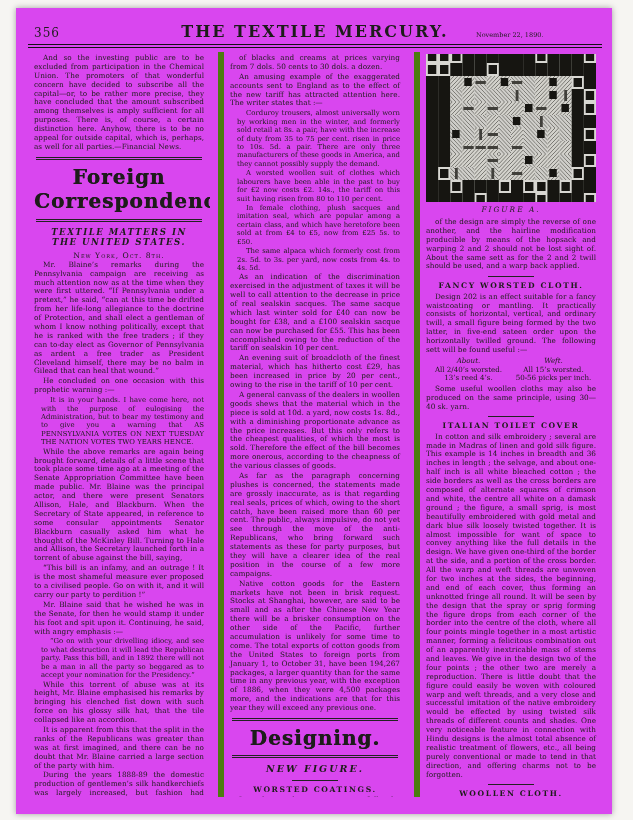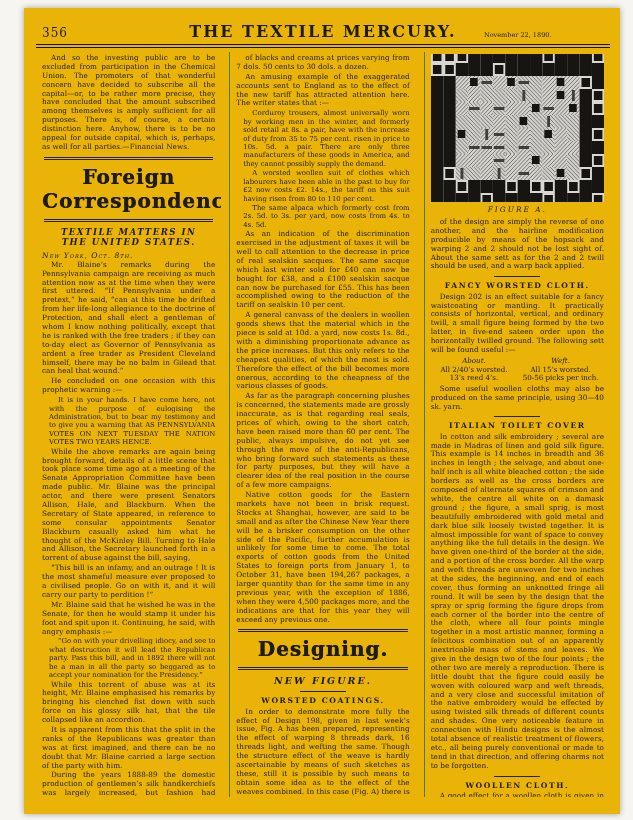--- a/index.html
+++ b/index.html
@@ -4,23 +4,23 @@
 <style>
   * { margin: 0; padding: 0; box-sizing: border-box; }
   body {
     width: 633px; height: 820px;
     background: #f6f5f2;
     font-family: "DejaVu Serif", "Liberation Serif", serif;
     color: #1d1c1a;
     overflow: hidden;
   }
   .page {
-    position: absolute; left: 24px; top: 8px;
+    position: absolute; left: 16px; top: 8px;
     width: 596px; height: 806px;
-    background: #eab308;
+    background: #d946ef;
     box-shadow: 0 0 6px rgba(0,0,0,.35);
     padding: 8px 10px 6px 12px;
     overflow: hidden;
   }
   
   .masthead {
     display: flex; align-items: baseline;
     padding: 6px 6px 3px 6px;
   }
   .pageno { font-size: 12px; letter-spacing: 1px; width: 120px; }
@@ -35,21 +35,21 @@
     height: 4px; margin-bottom: 4px;
   }
   
   .columns { display: flex; height: 745px; gap: 8px; }
   .col {
     flex: 1 1 0; padding: 2px 6px;
     overflow: hidden;
     font-size: 7.3px; line-height: 1.22;
     text-align: justify;
   }
-  .col + .col { border-left: 1px solid #4d7c0f; }
+  .col + .col { border-left: 6px solid #4d7c0f; }
   p.para { text-indent: 9px; margin-bottom: 1px; }
   p.quote { padding-left: 7px; font-size: 6.9px; }
   .smallcaps { font-variant: small-caps; }
   
   .sec-rule {
     border-top: 1px solid #222; border-bottom: 1px solid #222;
     height: 3px; margin: 5px 2px;
   }
   .short-rule {
     width: 46px; border-top: 1px solid #222;
@@ -68,21 +68,21 @@
     margin: 4px 6px 3px 6px;
   }
   .subhead-italic {
     text-align: center; font-style: italic; font-weight: bold;
     font-size: 9.5px; letter-spacing: 2px; margin: 3px 0 1px 0;
   }
   .subhead-caps {
     text-align: center; font-size: 7.6px; font-weight: bold;
     letter-spacing: 1.6px; margin: 3px 0 2px 0;
   }
-  .dateline { font-size: 7.6px; letter-spacing: 1px; margin-bottom: 1px; font-style: italic; }
+  .dateline { text-align: center; font-size: 7.6px; letter-spacing: 1px; margin-bottom: 1px; }
   .fig-caption {
     text-align: center; font-style: italic;
     font-size: 7.4px; letter-spacing: 2px; margin: 3px 0 4px 0;
   }
   .figure-box { width: 100%; height: 148px; margin-bottom: 1px; }
   .figure-box svg { width: 100%; height: 100%; display: block; }
   
   .sett { display: flex; font-size: 7.1px; text-align: center; margin: 2px 0; }
   .sett > div { flex: 1; }
   .sett .h { font-style: italic; }
@@ -118,22 +118,24 @@
       <p class="para">While this torrent of abuse was at its height, Mr. Blaine emphasised his remarks by bringing his clenched fist down with such force on his glossy silk hat, that the tile collapsed like an accordion.</p>
       <p class="para">It is apparent from this that the split in the ranks of the Republicans was greater than was at first imagined, and there can be no doubt that Mr. Blaine carried a large section of the party with him.</p>
       <p class="para">During the years 1888-89 the domestic production of gentlemen’s silk handkerchiefs was largely increased, but fashion had changed to linen handkerchiefs and the silk goods accumulated and finally had to be closed out in large quantities through auction at very low figures. The high price for silk and the low price for goods restricted their use very sensibly, and this year no goods of this class have been put into the auction mart. At private sale the market is well supplied with one of the most elegant assortments of brocaded silk handkerchiefs ever shown to the trade, and at relatively low prices, too. The Phoenix Manufacturing Co. offer these goods at prices surprisingly low, viz., 2 dols. 25 cents at 12 dols. a dozen.  They have also produced a magnificent assortment of mufflers in all grades</p>
     </div>
 
     <div class="col">
       <p class="para">of blacks and creams at prices varying from 7 dols. 50 cents to 30 dols. a dozen.</p>
       <p class="para">An amusing example of the exaggerated accounts sent to England as to the effect of the new tariff has attracted attention here. The writer states that :—</p>
       <p class="para quote">Corduroy trousers, almost universally worn by working men in the winter, and formerly sold retail at 8s. a pair, have with the increase of duty from 35 to 75 per cent. risen in price to 10s. 5d. a pair. There are only three manufacturers of these goods in America, and they cannot possibly supply the demand.</p>
       <p class="para quote">A worsted woollen suit of clothes which labourers have been able in the past to buy for £2 now costs £2. 14s., the tariff on this suit having risen from 80 to 110 per cent.</p>
+      <p class="para quote">In female clothing, plush sacques and imitation seal, which are popular among a certain class, and which have heretofore been sold at from £4 to £5, now from £25 5s. to £50.</p>
       <p class="para quote">The same alpaca which formerly cost from 2s. 5d. to 3s. per yard, now costs from 4s. to 4s. 5d.</p>
       <p class="para">As an indication of the discrimination exercised in the adjustment of taxes it will be well to call attention to the decrease in price of real sealskin sacques. The same sacque which last winter sold for £40 can now be bought for £38, and a £100 sealskin sacque can now be purchased for £55.  This has been accomplished owing to the reduction of the tariff on sealskin 10 per cent.</p>
+      <p class="para">An evening suit of broadcloth of the finest material, which has hitherto cost £29, has been increased in price by 20 per cent., owing to the rise in the tariff of 10 per cent.</p>
       <p class="para">A general canvass of the dealers in woollen goods shews that the material which in the piece is sold at 10d. a yard, now costs 1s. 8d., with a diminishing proportionate advance as the price increases.  But this only refers to the cheapest qualities, of which the most is sold.  Therefore the effect of the bill becomes more onerous, according to the cheapness of the various classes of goods.</p>
       <p class="para">As far as the paragraph concerning plushes is concerned, the statements made are grossly inaccurate, as is that regarding real seals, prices of which, owing to the short catch, have been raised more than 60 per cent.  The public, always impulsive, do not yet see through the move of the anti-Republicans, who bring forward such statements as these for party purposes, but they will have a clearer idea of the real position in the course of a few more campaigns.</p>
       <p class="para">Native cotton goods for the Eastern markets have not been in brisk request.  Stocks at Shanghai, however, are said to be small and as after the Chinese New Year there will be a brisker consumption on the other side of the Pacific, further accumulation is unlikely for some time to come.  The total exports of cotton goods from the United States to foreign ports from January 1, to October 31, have been 194,267 packages, a larger quantity than for the same time in any previous year, with the exception of 1886, when they were 4,500 packages more, and the indications are that for this year they will exceed any previous one.</p>
       <div class="sec-rule"></div>
       <h2 class="blackletter">Designing.</h2>
       <div class="sec-rule"></div>
       <h3 class="subhead-italic">NEW FIGURE.</h3>
       <div class="short-rule"></div>
       <h4 class="subhead-caps">WORSTED COATINGS.</h4>
       <p class="para">In order to demonstrate more fully the effect of Design 198, given in last week’s issue, Fig. A has been prepared, representing the effect of warping 8 threads dark, 16 threads light, and wefting the same.  Though the structure effect of the weave is hardly ascertainable by means of such sketches as these, still it is possible by such means to obtain some idea as to the effect of the weaves combined.  In this case (Fig. A) there is quite the effect that was mentioned last week pervading the sketch, viz., the fine hopsack centre and the more pronounced checking effect.</p>

